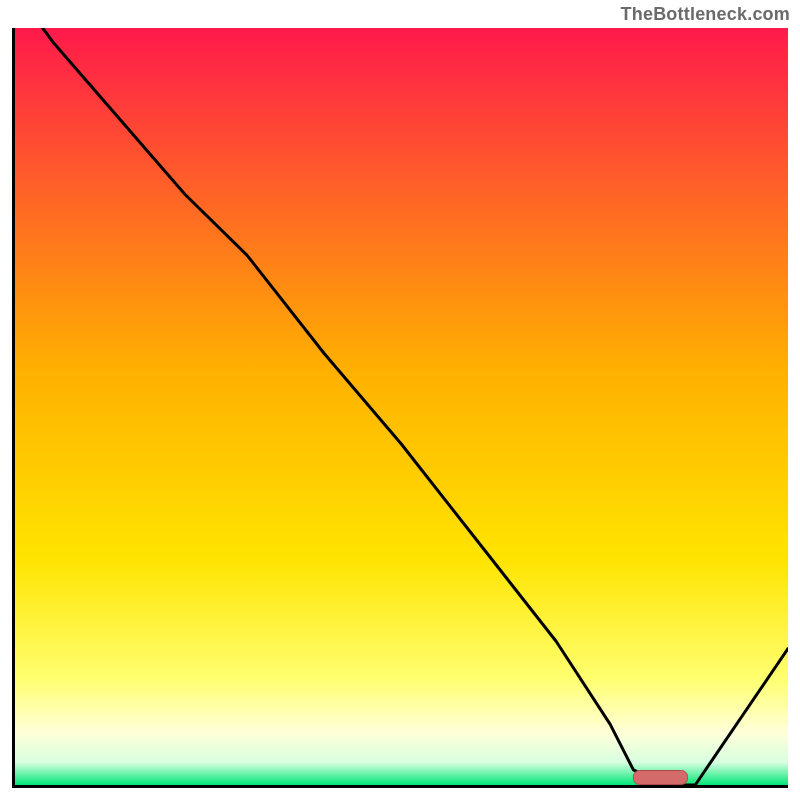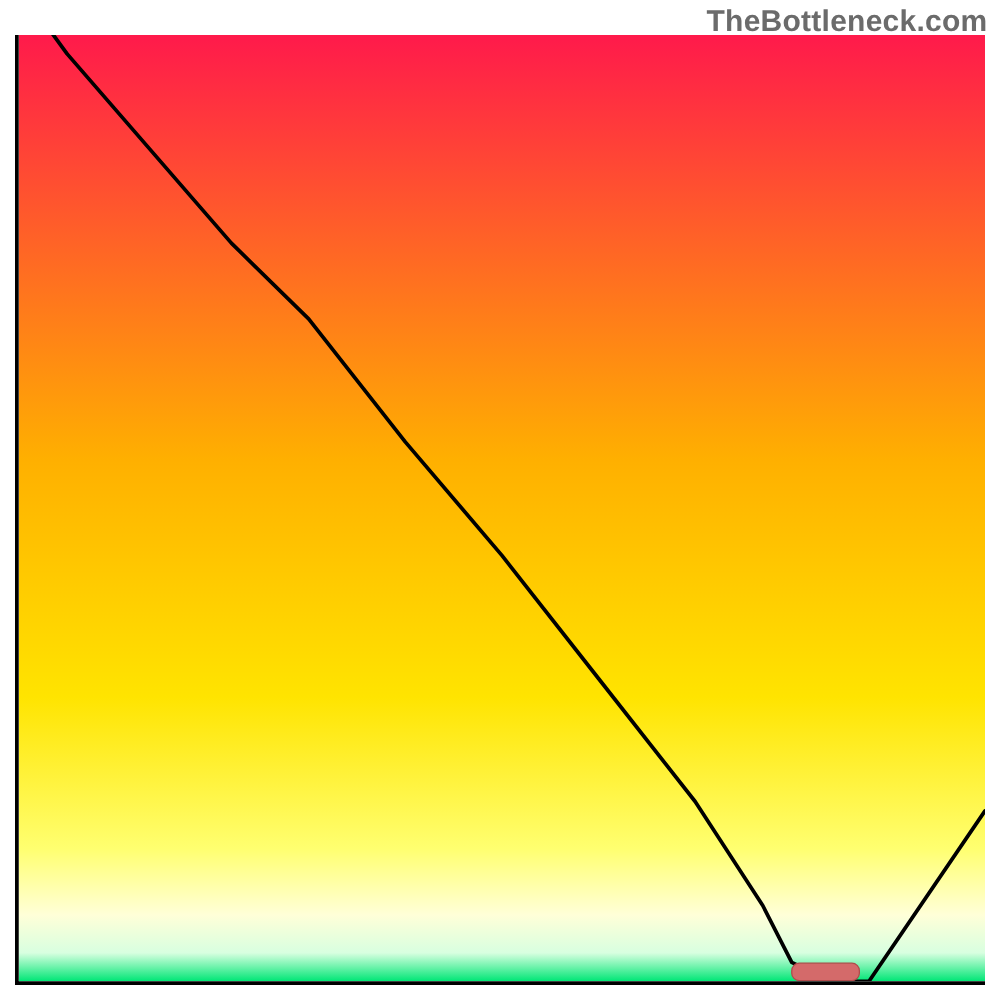--- a/index.html
+++ b/index.html
@@ -12,21 +12,21 @@
   }
   .wrap {
     position: relative;
     width: 800px;
     height: 800px;
   }
   .watermark {
     position: absolute;
     top: 4px;
     right: 10px;
-    font-size: 24px;
+    font-size: 18px;
     font-weight: 600;
     color: #6b6b6b;
     letter-spacing: 0.2px;
   }
   .chart-frame {
     position: absolute;
     left: 12px;
     top: 28px;
     width: 776px;
     height: 760px;

